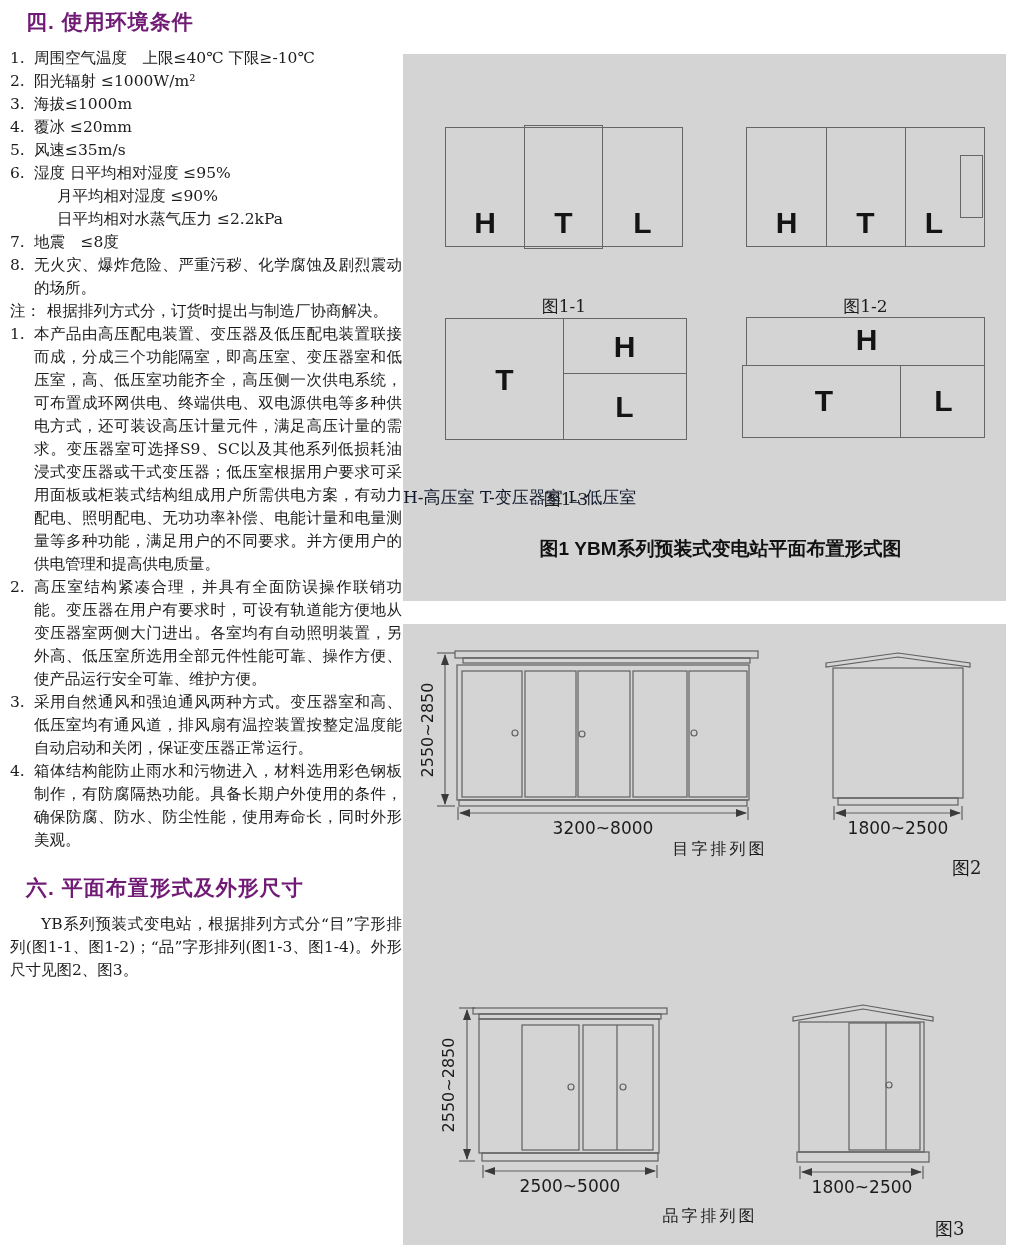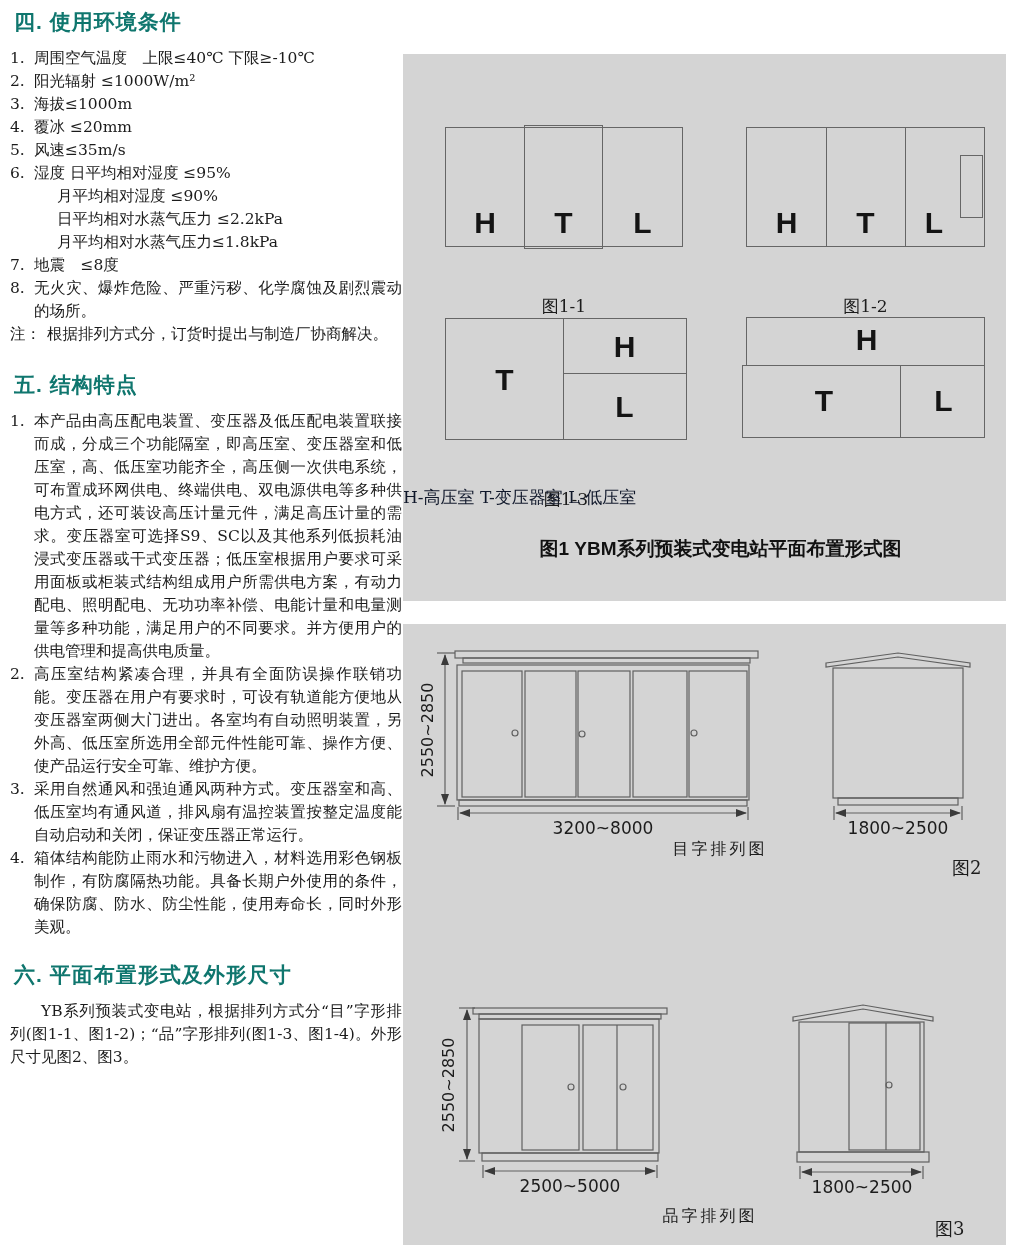--- a/index.html
+++ b/index.html
@@ -3,21 +3,21 @@
 <meta charset="utf-8">
 <style>
   html,body{margin:0;padding:0;}
   body{
     width:1015px;height:1256px;position:relative;background:#ffffff;
     font-family:"DejaVu Serif",serif;color:#1b1b1b;overflow:hidden;
   }
   
   .leftcol{position:absolute;left:10px;top:8px;width:392px;}
   .sec-title{font-family:"Liberation Sans",sans-serif;font-weight:700;font-size:21px;
-    color:#0f766e;margin:0 0 11px 4px;letter-spacing:1px;}
+    color:#701a75;margin:0 0 11px 16px;letter-spacing:1px;}
   .li{display:flex;font-size:15.5px;line-height:23px;}
   .li .num{width:24px;flex:0 0 24px;}
   .li .txt{flex:1;text-align:justify;}
   .subline{font-size:15.5px;line-height:23px;margin-left:47px;}
   .noterow{display:flex;font-size:15.5px;line-height:23px;}
   .noterow .nlabel{width:37px;flex:0 0 37px;}
   .noterow .ntxt{flex:1;text-align:justify;}
   .para{font-size:15.5px;line-height:23px;text-align:justify;text-indent:2em;margin:0;}
   .sp5{margin-top:25px;}
   .sp6{margin-top:22px;}
@@ -66,35 +66,33 @@
   <div class="li">
     <span class="num">5.</span>
     <span class="txt">风速≤35m/s</span>
   </div>
   <div class="li">
     <span class="num">6.</span>
     <span class="txt">湿度  日平均相对湿度 ≤95%</span>
   </div>
   <div class="subline">月平均相对湿度 ≤90%</div>
   <div class="subline">日平均相对水蒸气压力 ≤2.2kPa</div>
-  <div class="subline">月平均相对水蒸气压力≤1.8kPa</div>
   <div class="li">
     <span class="num">7.</span>
     <span class="txt">地震　≤8度</span>
   </div>
   <div class="li">
     <span class="num">8.</span>
     <span class="txt">无火灾、爆炸危险、严重污秽、化学腐蚀及剧烈震动的场所。</span>
   </div>
   <div class="noterow">
     <span class="nlabel">注：</span>
     <span class="ntxt">根据排列方式分，订货时提出与制造厂协商解决。</span>
   </div>
 
-  <h2 class="sec-title sp5">五. 结构特点</h2>
 
   <div class="li">
     <span class="num">1.</span>
     <span class="txt">本产品由高压配电装置、变压器及低压配电装置联接而成，分成三个功能隔室，即高压室、变压器室和低压室，高、低压室功能齐全，高压侧一次供电系统，可布置成环网供电、终端供电、双电源供电等多种供电方式，还可装设高压计量元件，满足高压计量的需求。变压器室可选择S9、SC以及其他系列低损耗油浸式变压器或干式变压器；低压室根据用户要求可采用面板或柜装式结构组成用户所需供电方案，有动力配电、照明配电、无功功率补偿、电能计量和电量测量等多种功能，满足用户的不同要求。并方便用户的供电管理和提高供电质量。</span>
   </div>
   <div class="li">
     <span class="num">2.</span>
     <span class="txt">高压室结构紧凑合理，并具有全面防误操作联销功能。变压器在用户有要求时，可设有轨道能方便地从变压器室两侧大门进出。各室均有自动照明装置，另外高、低压室所选用全部元件性能可靠、操作方便、使产品运行安全可靠、维护方便。</span>
   </div>
   <div class="li">

